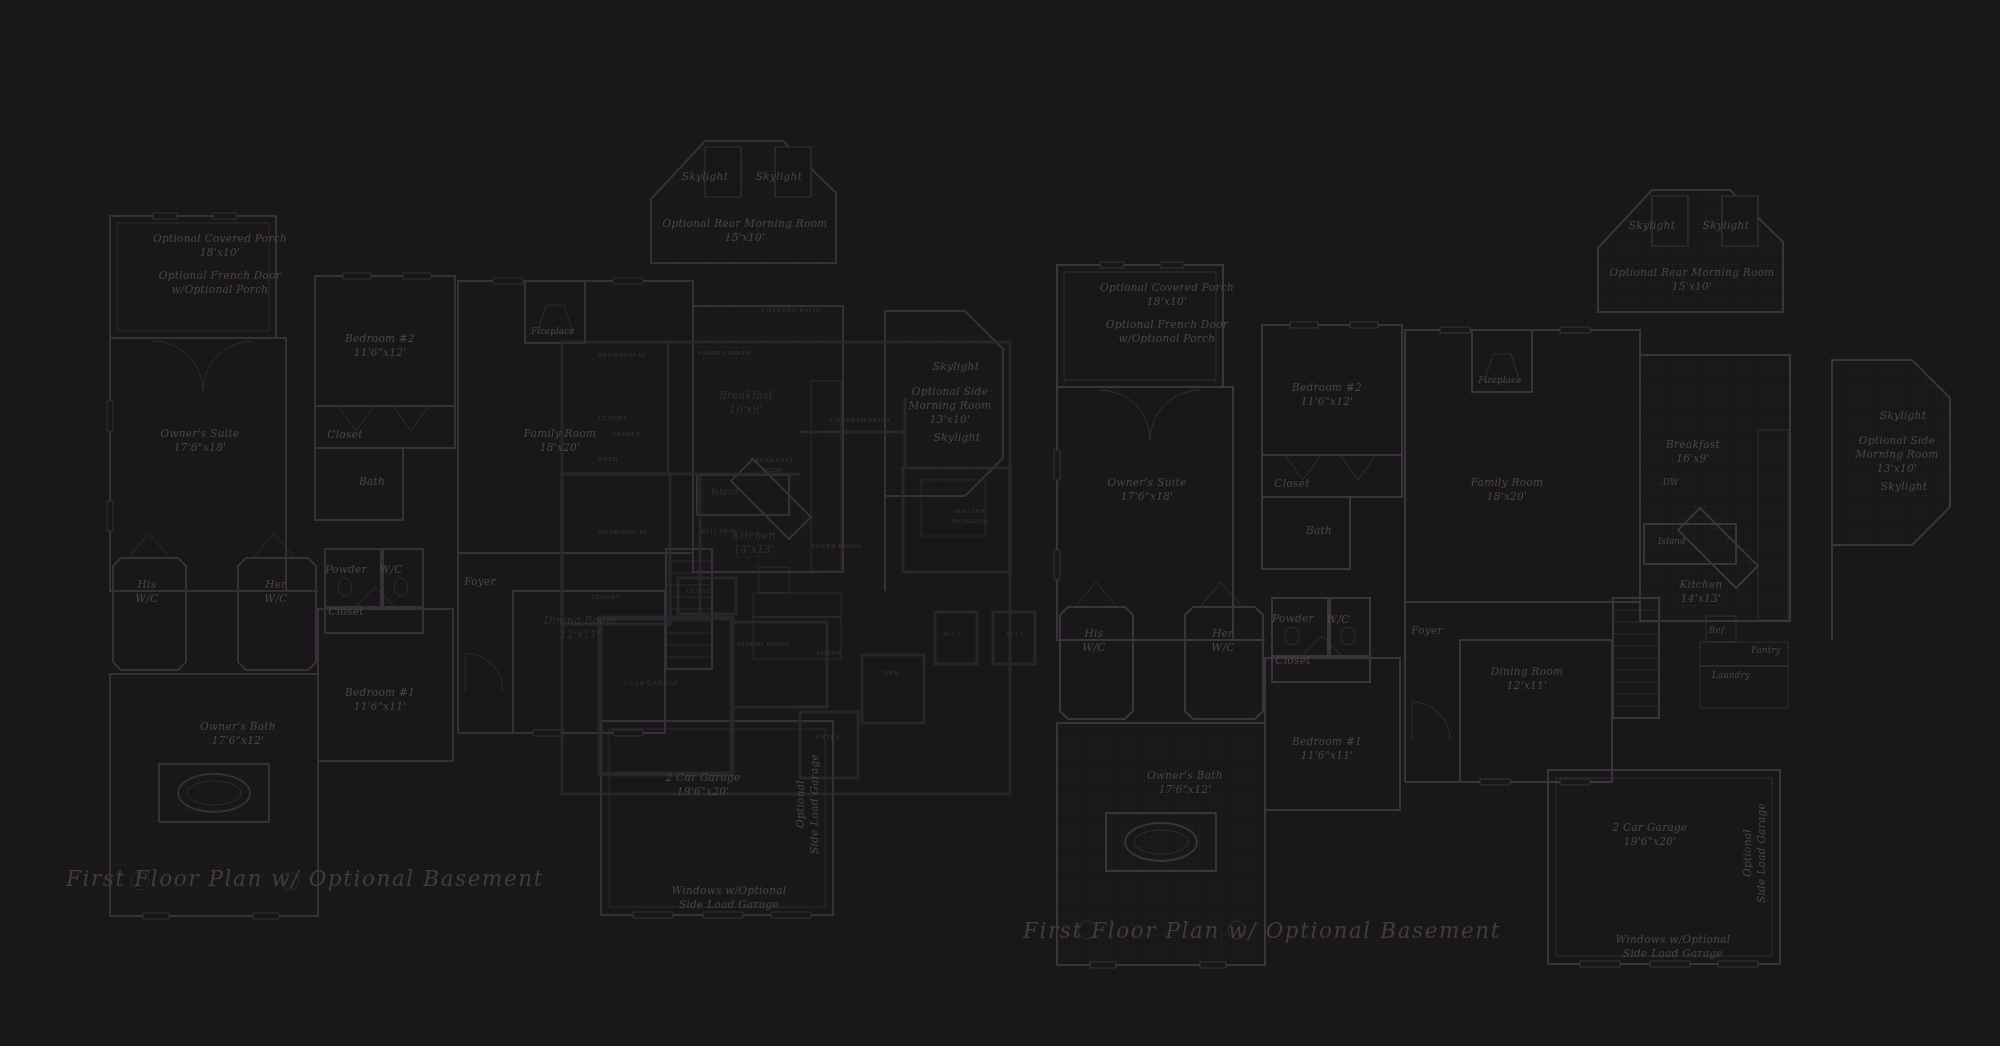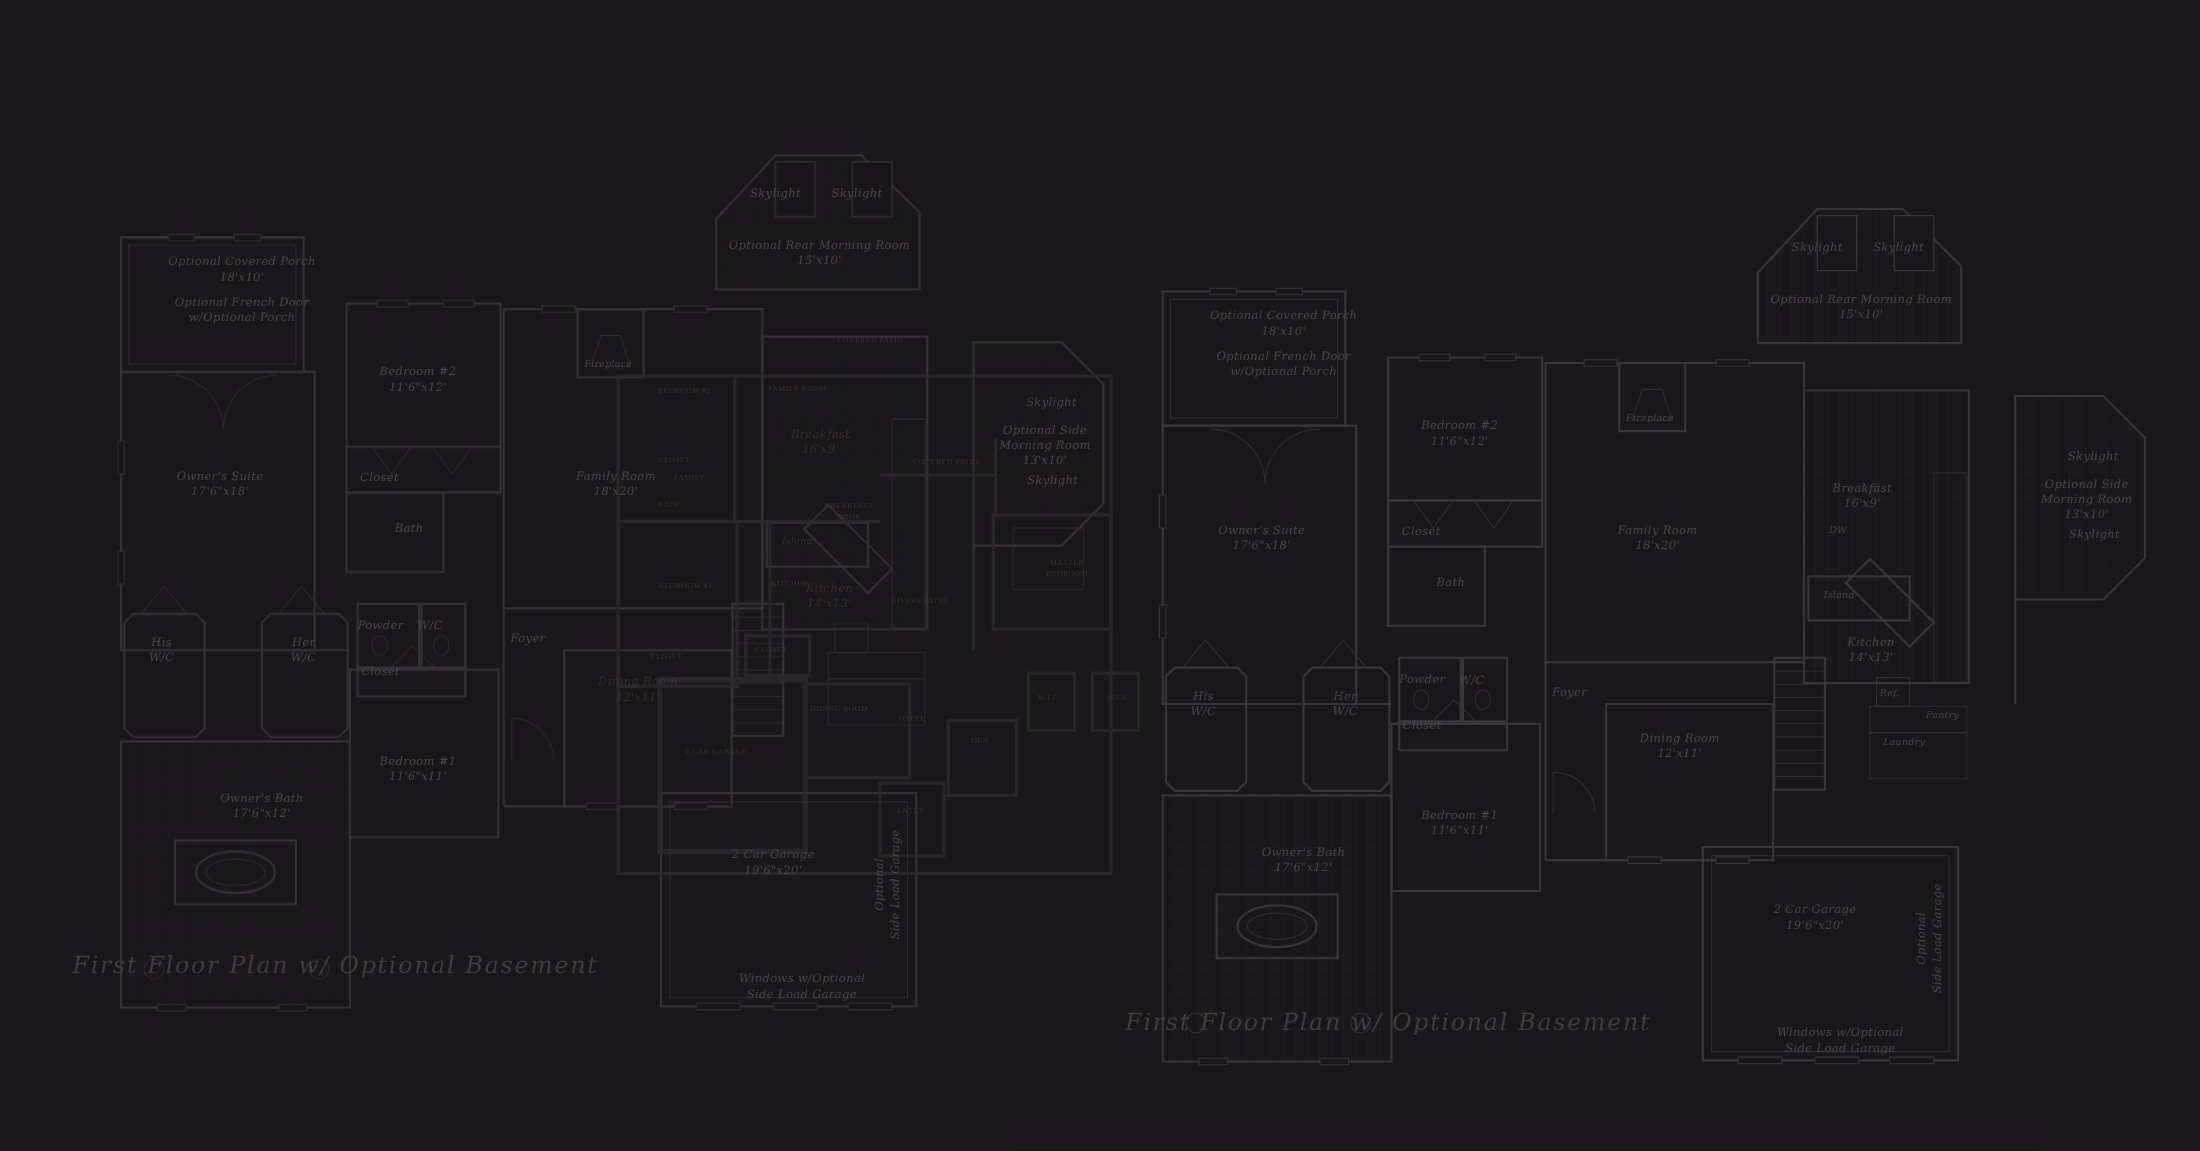--- a/index.html
+++ b/index.html
@@ -249,21 +249,21 @@
 Side Load Garage</div>
       <div class="lbl caps" style="left: 622px; top: 356px;">BEDROOM #2</div>
       <div class="lbl caps" style="left: 725px; top: 354px;">FAMILY ROOM</div>
       <div class="lbl caps" style="left: 613px; top: 419px;">CLOSET</div>
       <div class="lbl caps" style="left: 627px; top: 435px;">FAMILY</div>
       <div class="lbl caps" style="left: 608px; top: 460px;">BATH</div>
       <div class="lbl caps" style="left: 623px; top: 533px;">BEDROOM #3</div>
       <div class="lbl caps" style="left: 718px; top: 532px;">KITCHEN</div>
       <div class="lbl caps" style="left: 772px; top: 466px;">BREAKFAST
 NOOK</div>
-      <div class="lbl caps" style="left: 836px; top: 547px;">LIVING PATIO</div>
+      <div class="lbl caps" style="left: 836px; top: 547px;">FOYER ROOM</div>
       <div class="lbl caps" style="left: 701px; top: 592px;">CLOSET</div>
       <div class="lbl caps" style="left: 606px; top: 598px;">CLOSET</div>
       <div class="lbl caps" style="left: 763px; top: 645px;">DINING ROOM</div>
       <div class="lbl caps" style="left: 829px; top: 654px;">FOYER</div>
       <div class="lbl caps" style="left: 891px; top: 674px;">DEN</div>
       <div class="lbl caps" style="left: 828px; top: 738px;">ENTRY</div>
       <div class="lbl caps" style="left: 651px; top: 684px;">2 CAR GARAGE</div>
       <div class="lbl caps" style="left: 951px; top: 517px; margin-left: 19px;">MASTER
 BEDROOM</div>
       <div class="lbl caps" style="left: 954px; top: 635px;">W.I.C.</div>

